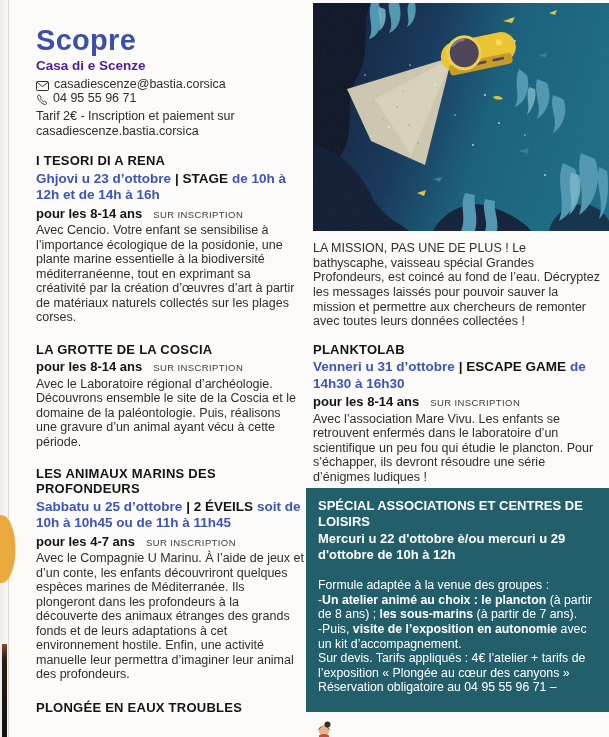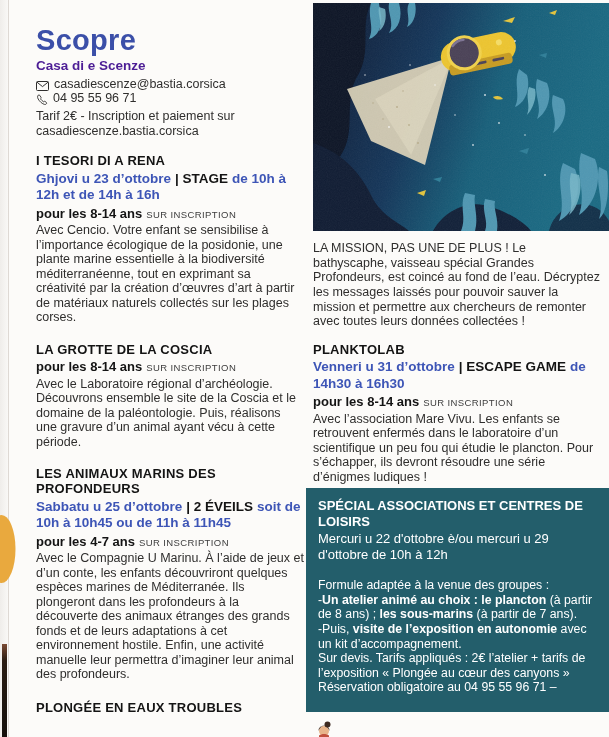--- a/index.html
+++ b/index.html
@@ -18,36 +18,36 @@
   .brand-sub{font-size:13.5px;font-weight:700;color:#4c1d95;margin:2px 0 4px}
   .contact-line{font-size:12.5px;line-height:1.18;display:flex;align-items:flex-end;gap:5px;color:#2f2e2d}
   .contact-line svg{flex:0 0 auto}
   .tariff{font-size:12.5px;line-height:1.17;margin-top:3px;width:252px}
 
   .event{margin-top:15px}
   .ev-title{font-size:13px;font-weight:700;color:#141414;letter-spacing:.25px;line-height:1.18;text-transform:uppercase}
   .ev-date{font-size:13.5px;font-weight:700;color:#3d55b6;line-height:1.22;margin-top:2px}
   .ev-type{color:#141414;margin:0 4px}
   .ev-aud{font-size:13px;font-weight:700;color:#141414;margin-top:2px;line-height:1.2}
-  .ev-sub{font-size:9.5px;font-weight:400;color:#3d3d3d;letter-spacing:.4px;margin-left:4px}
+  .ev-sub{font-size:9.5px;font-weight:400;color:#3d3d3d;letter-spacing:.4px;margin-left:11px}
   .ev-body{font-size:12.5px;line-height:1.16;margin:2px 0 0;color:#2f2e2d}
 
   
   .right-col{position:absolute;left:313px;top:3px;width:296px}
   .illu{display:block}
   .mission{font-size:12.5px;line-height:1.17;margin:10px 0 0;width:289px}
   .right-col .event{margin-top:13px;width:289px}
 
   
   .special-box{
     position:absolute;left:306px;top:488px;width:303px;height:224px;
     background:#235e6b;color:#ffffff;box-sizing:border-box;padding:10px 13px 4px 12px;
   }
   .sb-title{font-size:13px;font-weight:700;line-height:1.25;text-transform:uppercase;margin:0}
-  .sb-dates{font-size:13px;font-weight:400;line-height:1.25;margin:0}
+  .sb-dates{font-size:13px;font-weight:700;line-height:1.25;margin:0}
   .sb-body{font-size:12.3px;line-height:1.19;margin-top:15px}
   .sb-body p{margin:0}
   .sb-bold{font-weight:700}
 
   
   .orange-bleed{position:absolute;left:0;top:515px;width:16px;height:68px}
   .dark-strip{position:absolute;left:2px;top:644px;width:5px;height:93px;
     background:linear-gradient(180deg,#7a4a33 0%,#2a1c12 18%,#15100c 100%)}
   .tiny-character{position:absolute;left:315px;top:720px;width:18px;height:17px}
 </style>
@@ -224,21 +224,21 @@
   </div>
 </div>
 
 <div class="special-box">
   <p class="sb-title">SPÉCIAL ASSOCIATIONS ET CENTRES DE LOISIRS</p>
   <p class="sb-dates">Mercuri u 22 d'ottobre è/ou mercuri u 29 d'ottobre de 10h à 12h</p>
   <div class="sb-body">
     <p>Formule adaptée à la venue des groupes :</p>
     <p><span>-</span><span class="sb-bold">Un atelier animé au choix : le plancton</span><span> (à partir de 8 ans) ; </span><span class="sb-bold">les sous-marins</span><span> (à partir de 7 ans).</span></p>
     <p><span>-Puis, </span><span class="sb-bold">visite de l’exposition en autonomie</span><span> avec un kit d’accompagnement.</span></p>
-    <p>Sur devis. Tarifs appliqués : 2€ l’atelier + tarifs de l’exposition « Plongée au cœur des canyons »</p>
+    <p>Sur devis. Tarifs appliqués : 4€ l’atelier + tarifs de l’exposition « Plongée au cœur des canyons »</p>
     <p>Réservation obligatoire au 04 95 55 96 71 –</p>
   </div>
 </div>
 
 <svg class="orange-bleed" viewBox="0 0 16 68">
   <ellipse cx="1.5" cy="34" rx="14" ry="34" fill="#e9a93e"></ellipse>
 </svg>
 <div class="dark-strip"></div>
 
 <svg class="tiny-character" viewBox="0 0 18 17">

